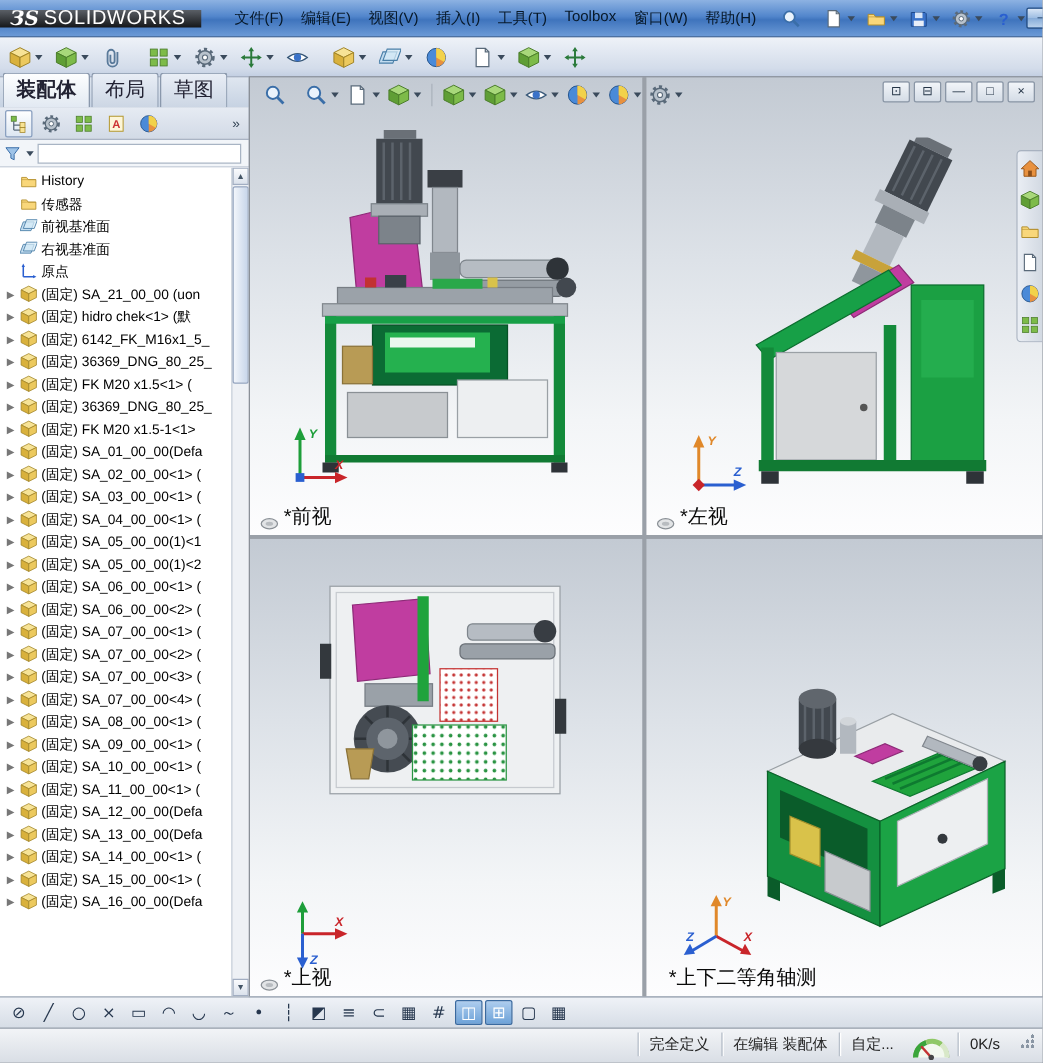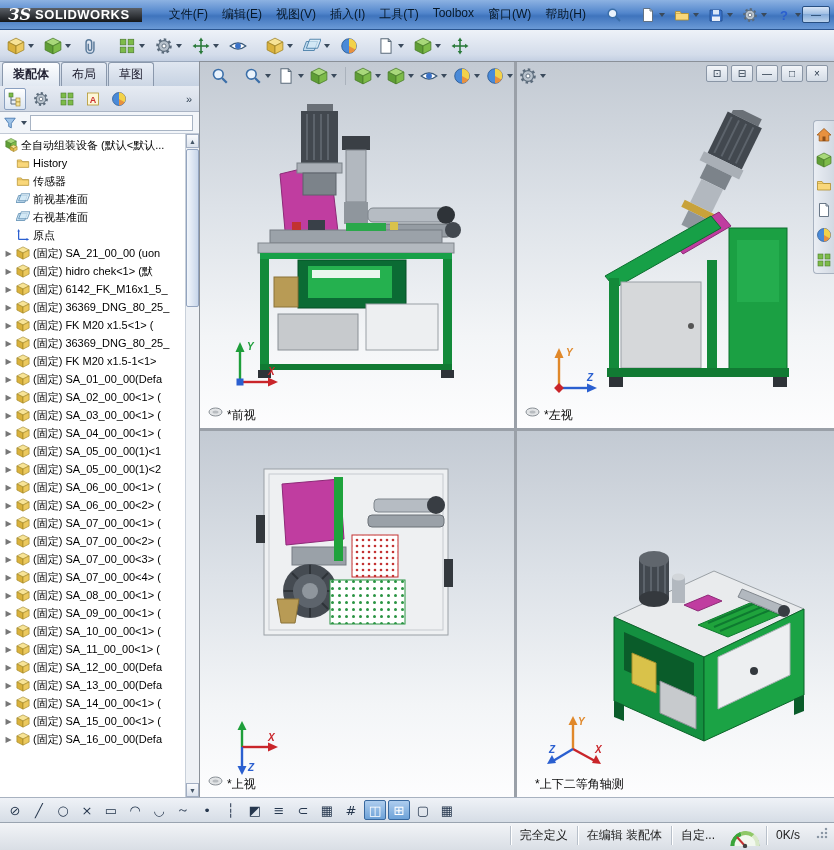--- a/index.html
+++ b/index.html
@@ -9,38 +9,38 @@
 .ic14{width:14px;height:14px;flex:0 0 auto}
 .ic16{width:16px;height:16px;flex:0 0 auto}
 .ic18{width:18px;height:18px;flex:0 0 auto}
 .caret{width:0;height:0;border-left:3px solid transparent;border-right:3px solid transparent;border-top:4px solid #3a4a5c;margin-left:1px}
 
 
 #titlebar{position:absolute;left:0;top:0;width:834px;height:30px;display:flex;align-items:center;
  background:linear-gradient(180deg,#8db2e2 0%,#5286cc 45%,#3f74bd 55%,#6b9ad6 100%);border-bottom:1px solid #2a5590}
 #logo{height:14px;padding:0 12px 0 8px;background:linear-gradient(180deg,#5a5f66,#15171a);color:#fff;display:flex;align-items:center;gap:4px}
 #logo .lp{font:italic bold 16px "DejaVu Serif",serif}
-#logo .lt{font-weight:bold;font-size:13px;letter-spacing:.5px}
+#logo .lt{font-weight:normal;font-size:16px;letter-spacing:.5px}
 #menubar{display:flex;margin-left:20px}
 .menu{padding:4px 7px;font-size:12px;color:#071828;white-space:nowrap}
 #quickbar{display:flex;align-items:center;gap:7px;margin-left:12px}
 .qtool{display:flex;align-items:center;gap:2px;padding:1px}
 #wincontrols{margin-left:auto;display:flex;gap:4px;margin-right:6px}
 .winbtn{width:28px;height:17px;border:1px solid #274f82;border-radius:2px;color:#14365c;font-size:10px;line-height:1;
  background:linear-gradient(#d9e6f6,#9cbce2 50%,#85abd8 50%,#bad2ec);display:flex;align-items:center;justify-content:center}
 
 
 #toolbar2{position:absolute;left:0;top:30px;width:834px;height:32px;display:flex;align-items:center;gap:6px;padding:0 5px;
  background:linear-gradient(#eef2f8,#d3dcea 80%,#c3cfe2);border-bottom:1px solid #9aa8bc}
 .tbtool{display:flex;align-items:center;gap:2px;padding:2px}
 
 
 #cmdtabs{position:absolute;left:0;top:62px;width:200px;height:24px;display:flex;align-items:flex-end;gap:1px;padding:0 2px;
  background:linear-gradient(#dfe6f0,#c6d2e2);border-right:1px solid #9aa8bc}
-.ctab{padding:3px 10px;font-size:12px;color:#223;border:1px solid #8a98ac;border-bottom:none;border-radius:3px 3px 0 0;
+.ctab{padding:3px 10px;font-size:16px;color:#223;border:1px solid #8a98ac;border-bottom:none;border-radius:3px 3px 0 0;
  background:linear-gradient(#e9eef6,#ccd6e4);white-space:nowrap}
 .ctab.active{background:linear-gradient(#fdfeff,#e2e9f2);font-weight:bold}
 #fmtabs{position:absolute;left:0;top:86px;width:200px;height:26px;display:flex;align-items:center;gap:4px;padding:0 4px;
  background:linear-gradient(#e6ebf3,#d2dae6);border-bottom:1px solid #aab4c4;border-right:1px solid #9aa8bc}
 .fmtab{width:22px;height:22px;display:flex;align-items:center;justify-content:center;border:1px solid transparent}
 .fmtab.active{background:linear-gradient(#ffffff,#dce6f2);border-color:#8aa0c0;border-radius:2px}
 #fmmore{margin-left:auto;font-size:11px;color:#345;padding-right:3px}
 #filterbar{position:absolute;left:0;top:112px;width:200px;height:22px;display:flex;align-items:center;gap:3px;padding:0 3px;
  background:#f2f5f9;border-bottom:1px solid #c2cad6;border-right:1px solid #9aa8bc}
 #filterinput{flex:1;height:16px;background:#fff;border:1px solid #a8b4c4;margin-right:3px}
@@ -61,21 +61,21 @@
 .pane{position:absolute;overflow:hidden;background:linear-gradient(180deg,#c3cad3 0%,#dde2e8 40%,#f3f5f7 75%,#fdfdfe 100%)}
 #paneTL{left:0;top:0;width:314px;height:366px}
 #paneTR{left:317px;top:0;width:317px;height:366px}
 #paneBL{left:0;top:369px;width:314px;height:366px}
 #paneBR{left:317px;top:369px;width:317px;height:366px}
 #vsplit{position:absolute;left:314px;top:0;width:3px;height:735px;background:#9aa0a8;z-index:3}
 #hsplit{position:absolute;left:0;top:366px;width:634px;height:3px;background:#9aa0a8;z-index:3}
 .machine{position:absolute}
 .triad{position:absolute}
 .tr-lbl{font:italic bold 10px "Liberation Sans",sans-serif}
-.vlabel{position:absolute;left:8px;bottom:4px;display:flex;align-items:flex-start;gap:4px;font-size:12px;color:#0a0a0a}
+.vlabel{position:absolute;left:8px;bottom:4px;display:flex;align-items:flex-end;gap:4px;font-size:16px;color:#0a0a0a}
 #headsup{position:absolute;left:6px;top:2px;display:flex;align-items:center;gap:4px;padding:2px 4px;z-index:5}
 .hutool{display:flex;align-items:center;gap:2px;padding:1px}
 .husep{width:1px;height:18px;background:#aab2bc;margin:0 3px}
 #childwin{position:absolute;right:6px;top:3px;display:flex;gap:3px;z-index:5}
 .cwbtn{width:22px;height:17px;border:1px solid #8a96a6;border-radius:2px;color:#243446;font-size:10px;
  background:linear-gradient(#f2f5f9,#d4dce6);display:flex;align-items:center;justify-content:center}
 #taskstrip{position:absolute;right:0;top:58px;width:21px;z-index:6;padding:5px 0;display:flex;flex-direction:column;align-items:center;gap:8px;
  background:linear-gradient(90deg,#eaeef4,#d2d9e2);border:1px solid #a8b2c0;border-right:none;border-radius:4px 0 0 4px}
 .tptab{width:17px;height:17px;display:flex;align-items:center;justify-content:center}
 
@@ -384,26 +384,20 @@
 <div id="filterbar">
   <svg class="ic14">
       <use href="#s-funnel"></use>
     </svg>
   <span class="caret"></span>
   <span id="filterinput"></span>
 </div>
 
 <div id="treewrap">
   <div id="tree">
-    <div class="trow root">
-      <svg class="ic14">
-          <use href="#s-asm"></use>
-        </svg>
-      <span class="tlabel">全自动组装设备 (默认&lt;默认...</span>
-    </div>
     <div class="trow">
         <span class="arrow" style="visibility: hidden;">▶</span>
         <svg class="ic14">
           <use href="#s-folder"></use>
         </svg>
         <span class="tlabel">History</span>
       </div>
       <div class="trow">
         <span class="arrow" style="visibility: hidden;">▶</span>
         <svg class="ic14">

